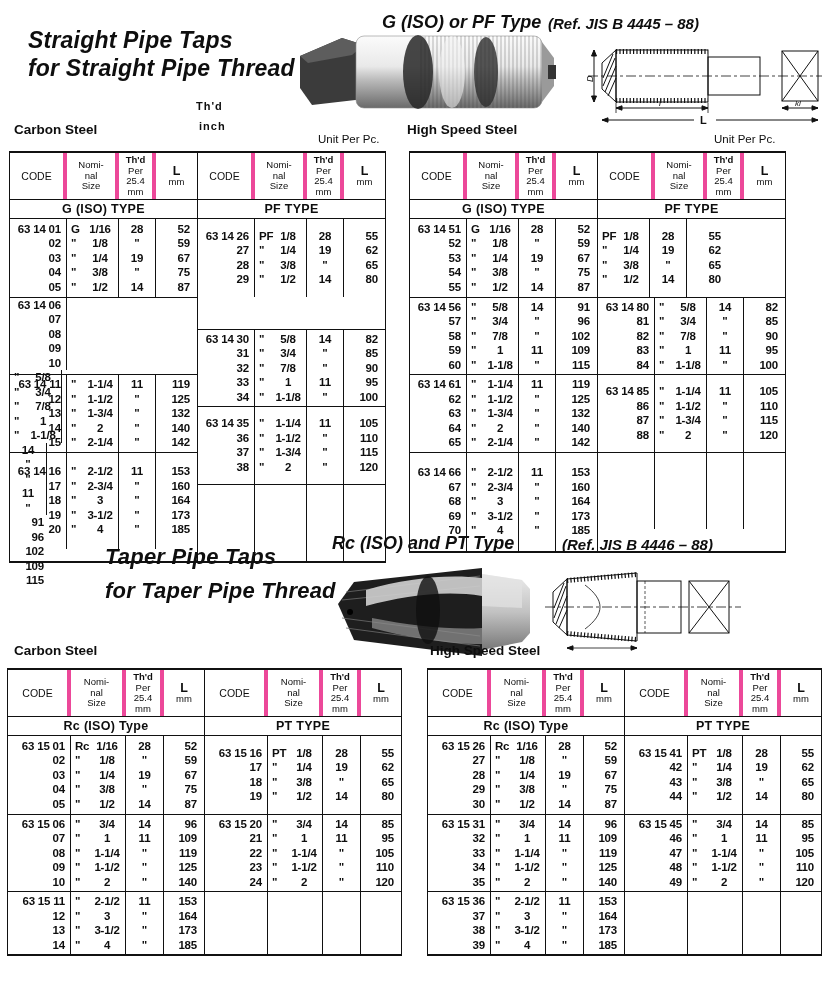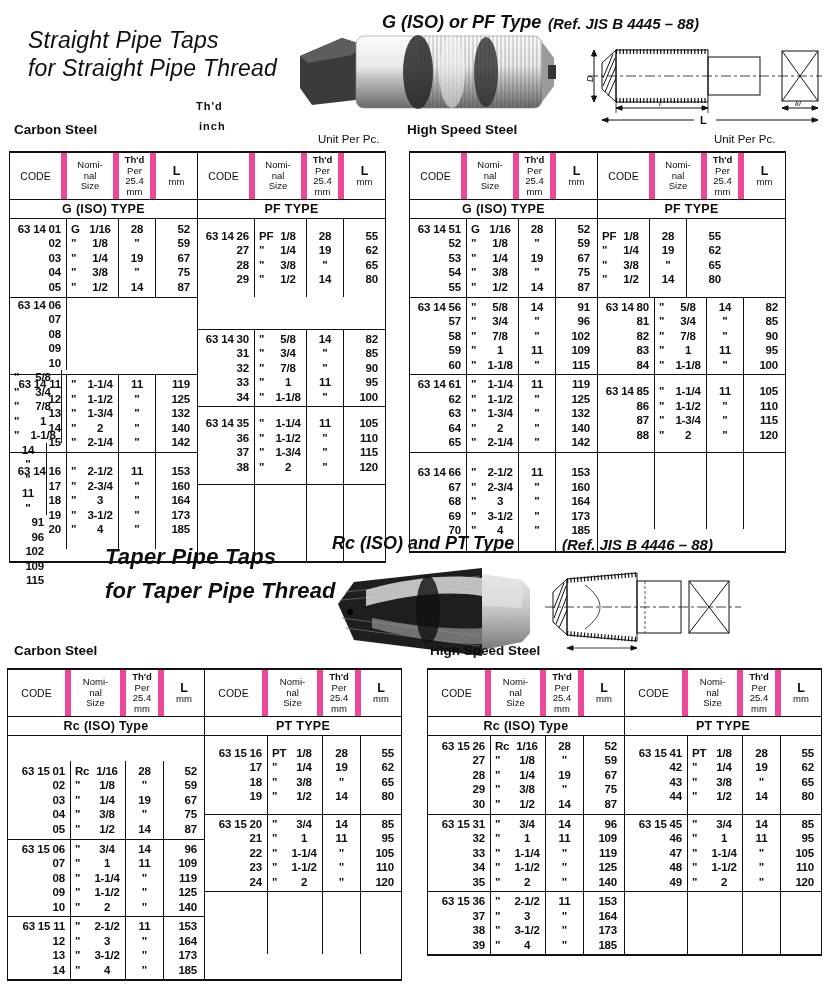--- a/index.html
+++ b/index.html
@@ -1,38 +1,38 @@
 <!DOCTYPE html>
 <html><head>
 <meta charset="utf-8">
 <style>
   *{box-sizing:border-box;margin:0;padding:0}
   html,body{background:#ffffff}
   body{width:830px;height:1006px;position:relative;font-family:"Liberation Sans",sans-serif;color:#0e0e0e;overflow:hidden}
   .abs{position:absolute}
-  .big-title{font-weight:normal;font-style:italic;font-size:23px;line-height:28px;letter-spacing:.2px;white-space:nowrap}
+  .big-title{font-weight:bold;font-style:italic;font-size:23px;line-height:28px;letter-spacing:.2px;white-space:nowrap}
   .big-title2{font-weight:bold;font-style:italic;font-size:22px;line-height:34px;letter-spacing:.2px;white-space:nowrap}
   .type-label{font-weight:bold;font-style:italic;font-size:18px;white-space:nowrap}
   .ref-label{font-weight:bold;font-style:italic;font-size:15px;white-space:nowrap}
   .mat-label{font-weight:bold;font-size:13.5px;white-space:nowrap}
   .small-note{font-weight:bold;font-size:11px;white-space:nowrap;letter-spacing:1px}
   .unit-label{font-size:11.5px;white-space:nowrap}
   
   .tap-table{position:absolute;display:flex;border:1px solid #111;border-top-width:2px;border-bottom-width:2px;background:#fff}
   .t-top{--w0:57px;--w1:52px;--w2:37px;--w3:41px}
   .t-low{--w0:63px;--w1:55px;--w2:38px;--w3:40px}
   .half{display:flex;flex-direction:column}
   .hfirst{border-right:1px solid #111}
   .hrow{display:flex;height:46px}
   .hc{display:flex;flex-direction:column;justify-content:center;align-items:center;font-size:9.5px;line-height:10.5px;text-align:center}
   .hc.k0{font-size:10.5px}
   .hc.k2 .ln:first-child{font-weight:bold}
   .hc.k3 .ln:first-child{font-weight:bold;font-size:12.5px;line-height:12px}
   .k0{width:var(--w0)} .k1{width:var(--w1)} .k2{width:var(--w2)} .k3{width:var(--w3)}
-  .hc:not(.k3){border-right:6px solid #ec4899}
+  .hc:not(.k3){border-right:4px solid #ec4899}
   .typerow{border-top:1px solid #111;border-bottom:1px solid #111;height:20px;line-height:19px;
            text-align:center;font-weight:bold;font-size:12.5px;letter-spacing:.3px}
   .band{display:flex}
   .bsep{border-top:1px solid #111}
   .bcol{display:flex;flex-direction:column;justify-content:center}
   .bcol:not(.k3){border-right:1px solid #111}
   .bl{height:14.5px;line-height:14.5px;font-size:11.5px;font-weight:bold;white-space:pre;letter-spacing:-.2px}
   .bcol.k0 .bl{text-align:right;padding-right:5px}
   .bcol.k1 .bl{display:flex;justify-content:space-between;padding:0 4px 0 4px}
   .bcol.k1 .sf{min-width:28px;text-align:center}
@@ -713,21 +713,21 @@
           <div class="ln">Per</div>
           <div class="ln">25.4</div>
           <div class="ln">mm</div>
         </div>
         <div class="hc k3">
           <div class="ln">L</div>
           <div class="ln">mm</div>
         </div>
       </div>
       <div class="typerow">Rc (ISO) Type</div>
-      <div class="band" style="height: 77.5px; margin-top: 25px;">
+      <div class="band" style="height: 77.5px;">
         <div class="bcol k0">
           <div class="bl">63 15 01</div>
           <div class="bl">02</div>
           <div class="bl">03</div>
           <div class="bl">04</div>
           <div class="bl">05</div>
         </div>
         <div class="bcol k1">
           <div class="bl"><span class="sp">Rc</span><span class="sf">1/16</span></div>
           <div class="bl"><span class="sp">"</span><span class="sf">1/8</span></div>

